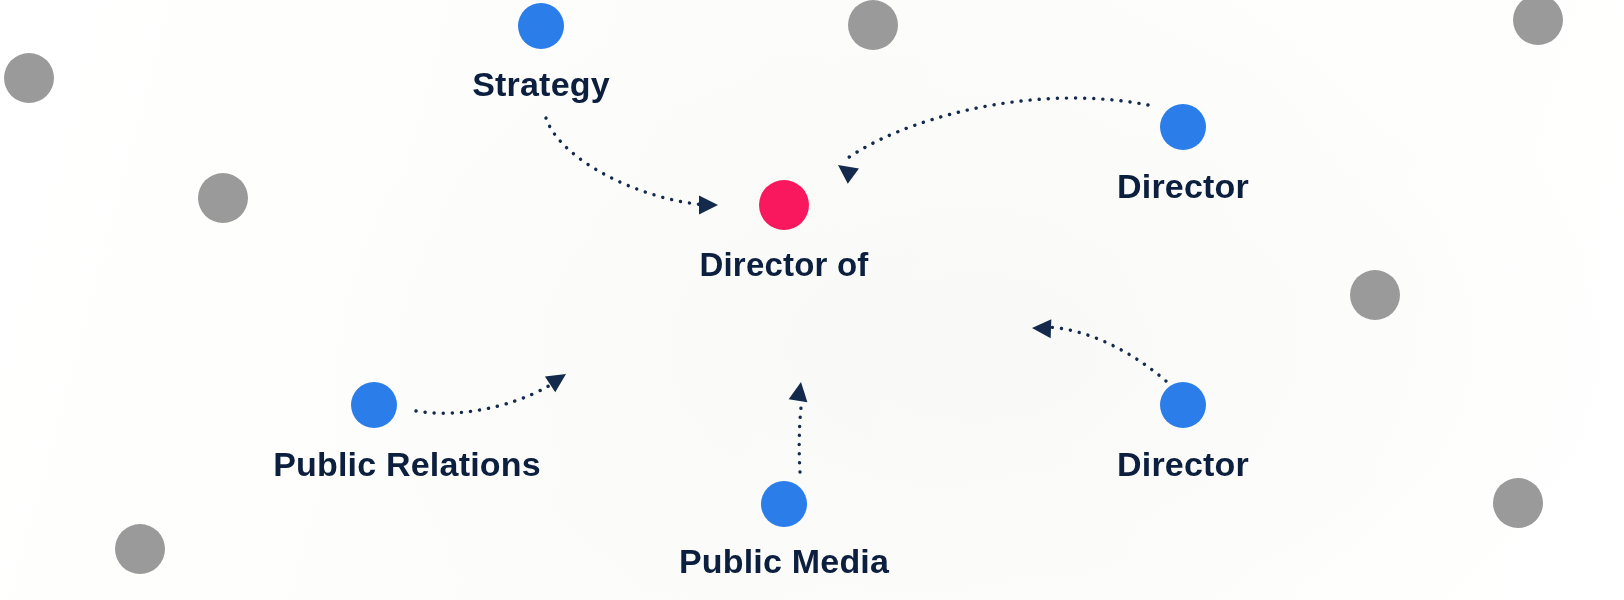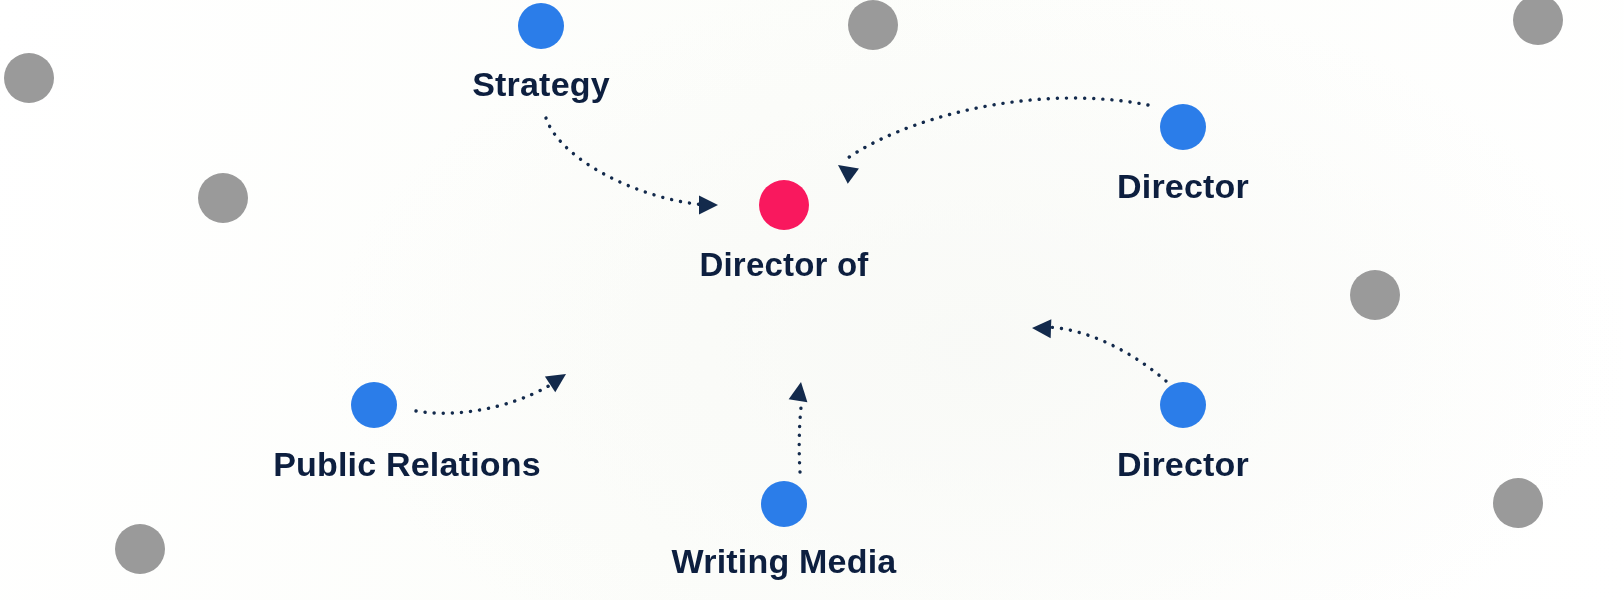--- a/index.html
+++ b/index.html
@@ -95,20 +95,20 @@
       <div class="dot" style="left: 1183px; top: 405px; width: 46px; height: 46px; background: rgb(43, 125, 233);"></div>
       <div class="dot" style="left: 784px; top: 504px; width: 46px; height: 46px; background: rgb(43, 125, 233);"></div>
       <div class="dot" style="left: 374px; top: 405px; width: 46px; height: 46px; background: rgb(43, 125, 233);"></div>
       <div class="dot" style="left: 784px; top: 205px; width: 50px; height: 50px; background: rgb(249, 24, 94);"></div>
     </div>
 
   <div id="label-layer">
       <div class="node-label branch-label" style="left: 541px; top: 65px;">Strategy</div>
       <div class="node-label branch-label" style="left: 1183px; top: 167px;">Director</div>
       <div class="node-label branch-label" style="left: 1183px; top: 445px;">Director</div>
-      <div class="node-label branch-label" style="left: 784px; top: 542px;">Writing Media</div>
+      <div class="node-label branch-label" style="left: 784px; top: 542px;">Public Media</div>
       <div class="node-label branch-label" style="left: 374px; top: 445px; margin-left: 33px;">Public Relations</div>
       <div class="node-label center-label" style="left: 784px; top: 247px;">
         <div>Director of</div>
       </div>
     </div>
 
 </div>
 
 </body></html>

